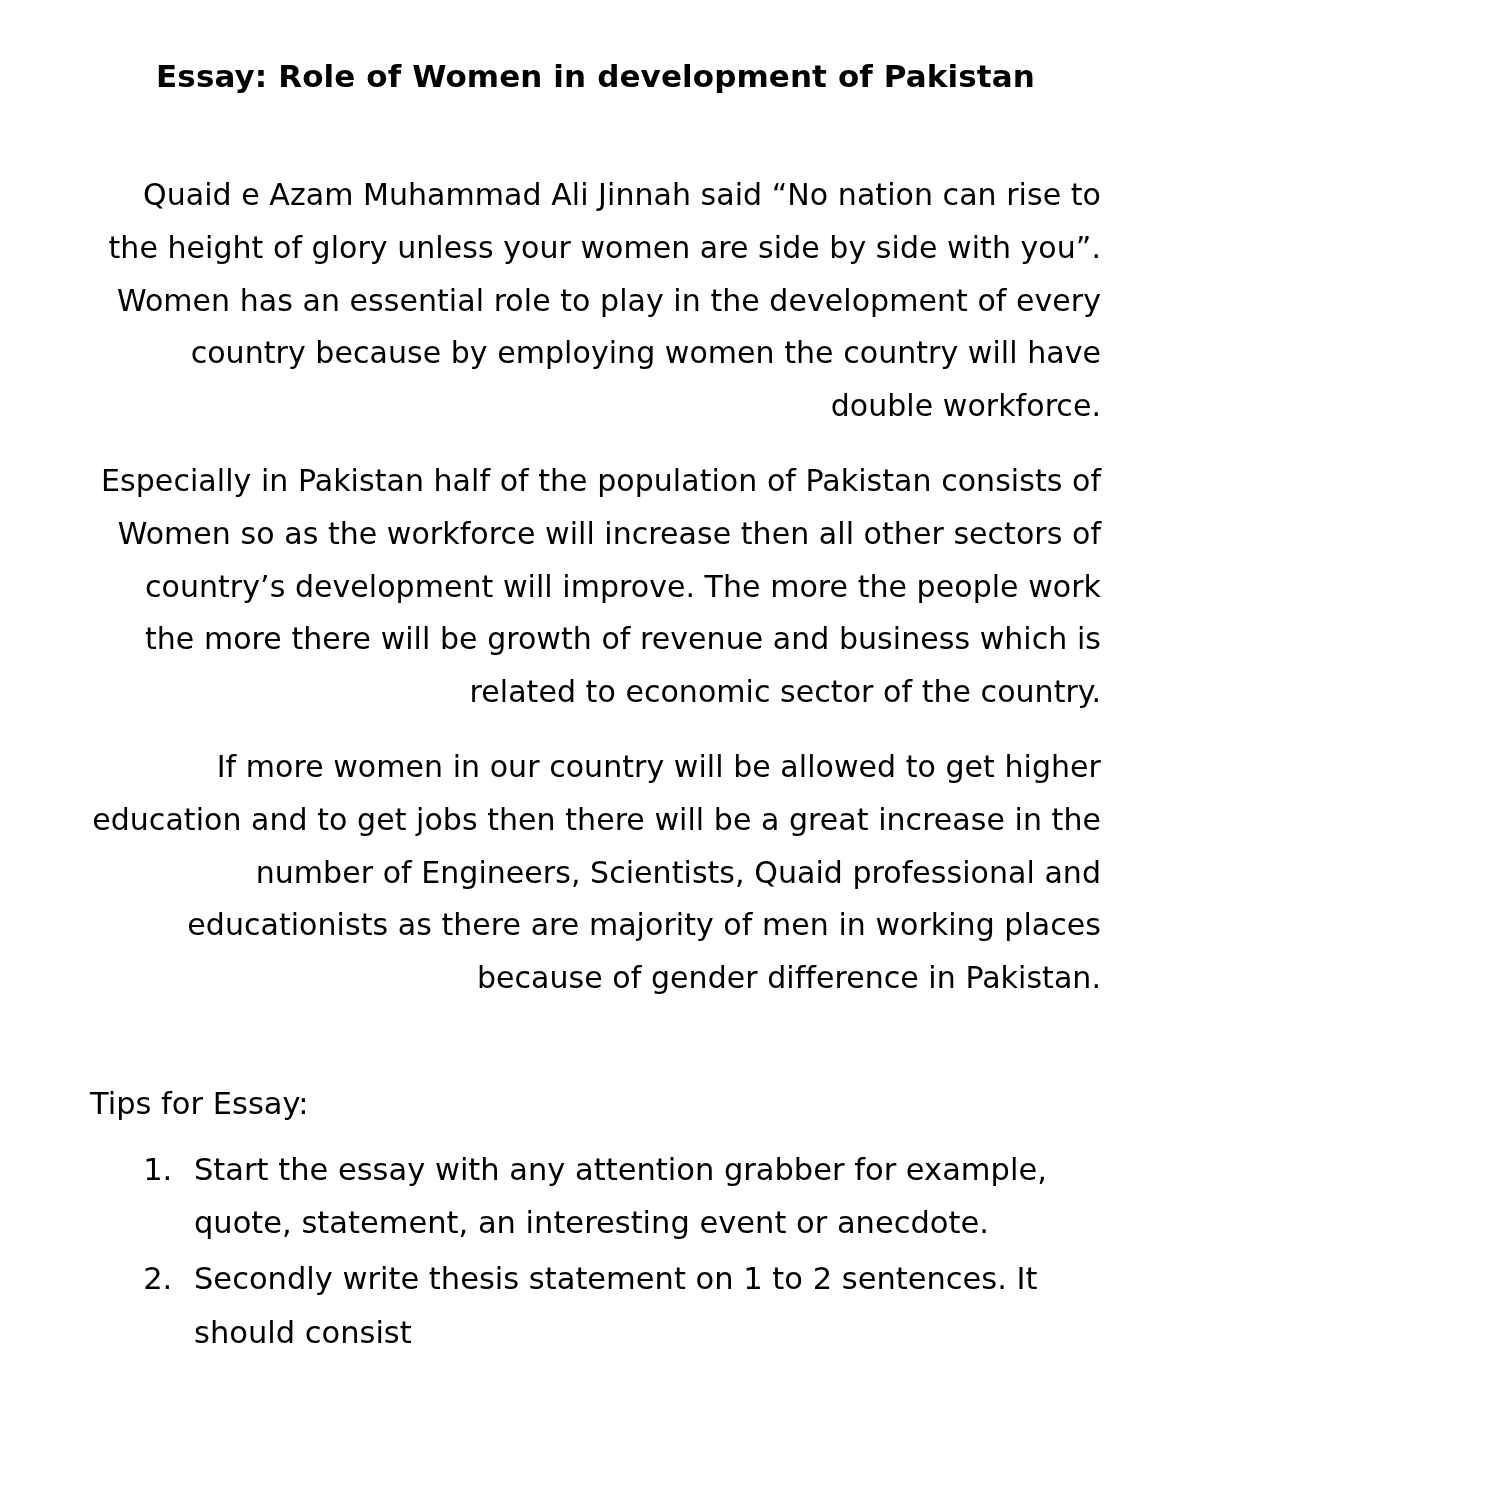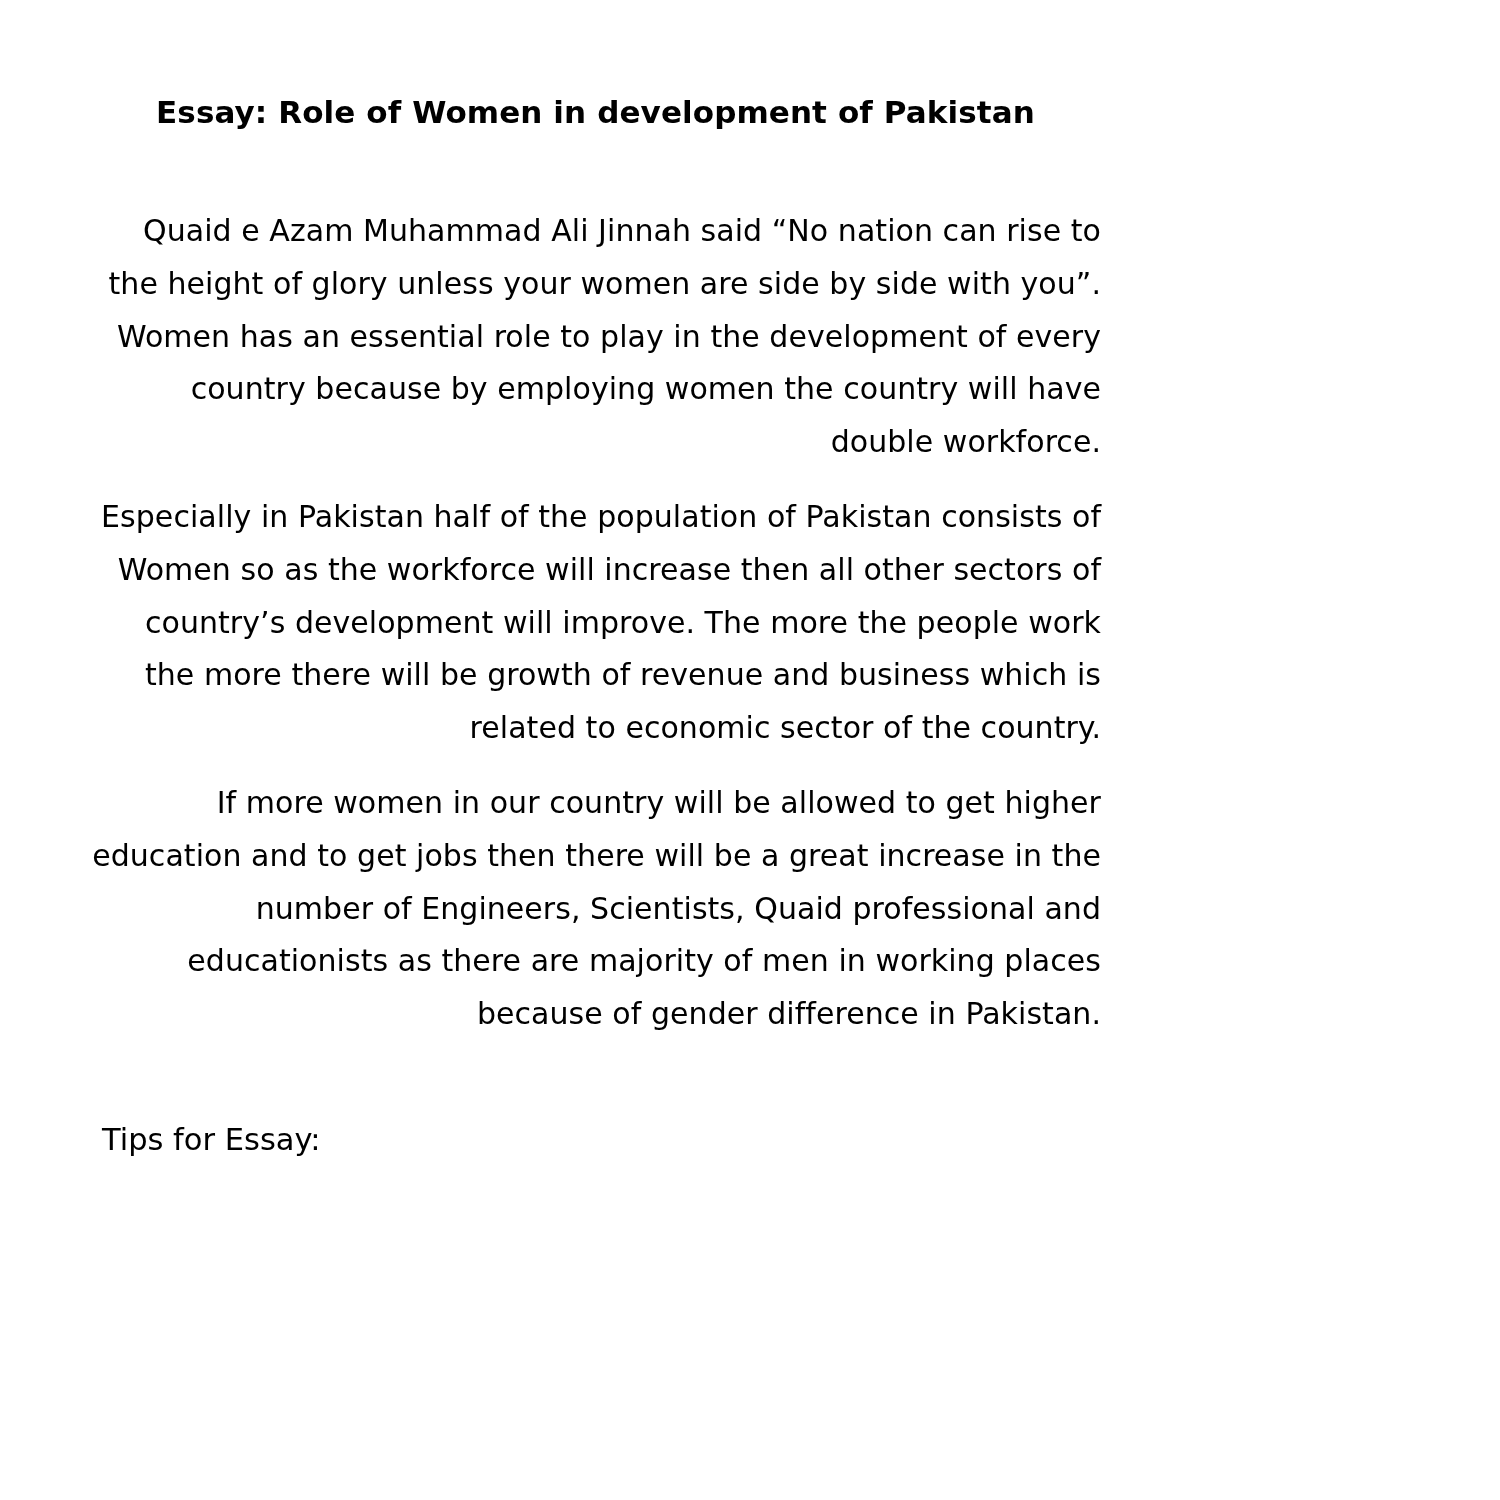--- a/index.html
+++ b/index.html
@@ -11,21 +11,21 @@
     width: 1500px;
     height: 1500px;
     font-family: "DejaVu Sans", sans-serif;
     color: #000000;
     overflow: hidden;
   }
   .page {
     box-sizing: border-box;
     width: 1196px;
     height: 1500px;
-    padding: 88px 95px 0 90px;
+    padding: 52px 95px 0 90px;
     background: #ffffff;
   }
   .doc-title {
     text-align: center;
     font-size: 31px;
     line-height: 1.58;
     font-weight: 600;
     letter-spacing: 0.1px;
     margin: 0;
   }
@@ -43,21 +43,21 @@
     text-align: right;
     letter-spacing: 0.05px;
     font-weight: 400;
   }
   p.para:last-child {
     margin-bottom: 0;
   }
   .tips-heading {
     font-size: 30.5px;
     line-height: 1.76;
-    margin: 72px 0 0 12px;
+    margin: 72px 0 0 0;
     font-weight: 400;
   }
   ol.tips {
     margin: 12px 0 0 0;
     padding-left: 92px;
     font-size: 30.5px;
     line-height: 1.76;
   }
   ol.tips li {
     margin-bottom: 2px;
@@ -74,14 +74,18 @@
   </h1>
 
   <div class="body-block">
     <p class="para">Quaid e Azam Muhammad Ali Jinnah said “No nation can rise to the height of glory unless your women are side by side with you”. Women has an essential role to play in the development of every country because by employing women the country will have double workforce.</p>
     <p class="para">Especially in Pakistan half of the population of Pakistan consists of Women so as the workforce will increase then all other sectors of country’s development will improve. The more the people work the more there will be growth of revenue and business which is related to economic sector of the country.</p>
     <p class="para">If more women in our country will be allowed to get higher education and to get jobs then there will be a great increase in the number of Engineers, Scientists, Quaid professional and educationists as there are majority of men in working places because of gender difference in Pakistan.</p>
   </div>
 
   <p class="tips-heading">Tips for Essay:</p>
 
+  <ol class="tips">
+    <li>Start the essay with any attention grabber for example, quote, statement, an interesting event or anecdote.</li>
+    <li>Secondly write thesis statement on 1 to 2 sentences. It should consist</li>
+  </ol>
 
 </div>
 
 </body></html>

